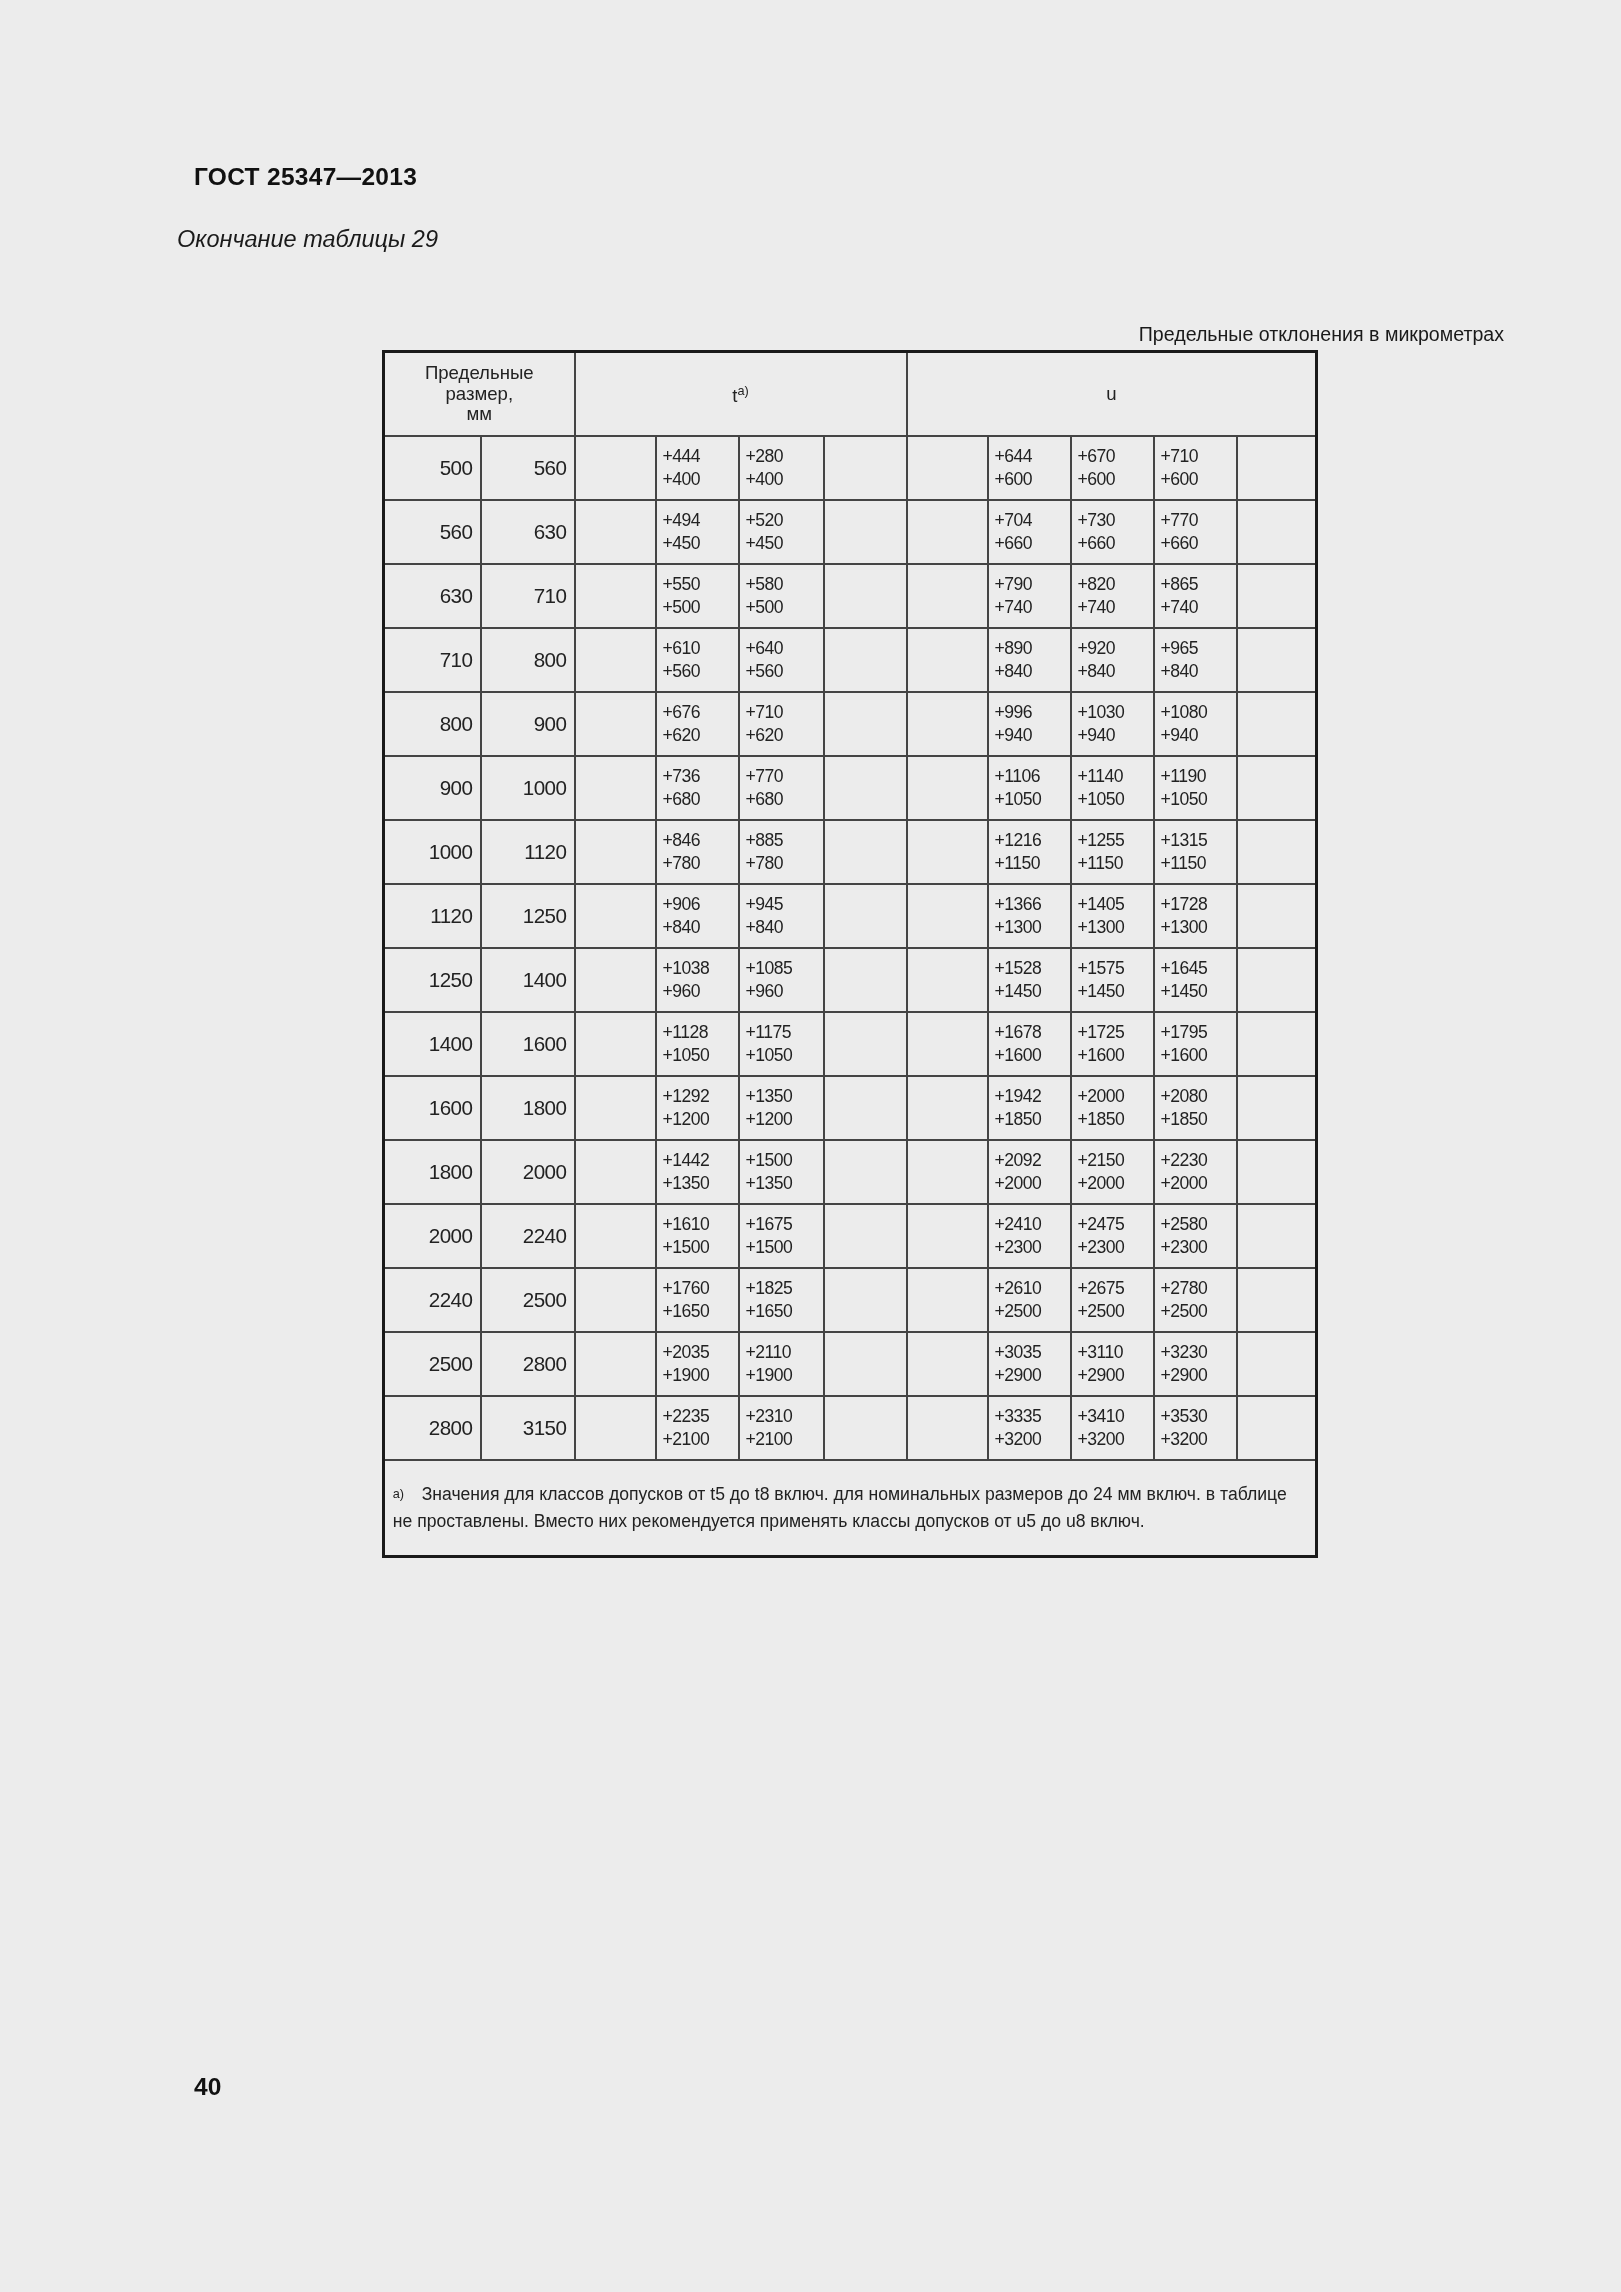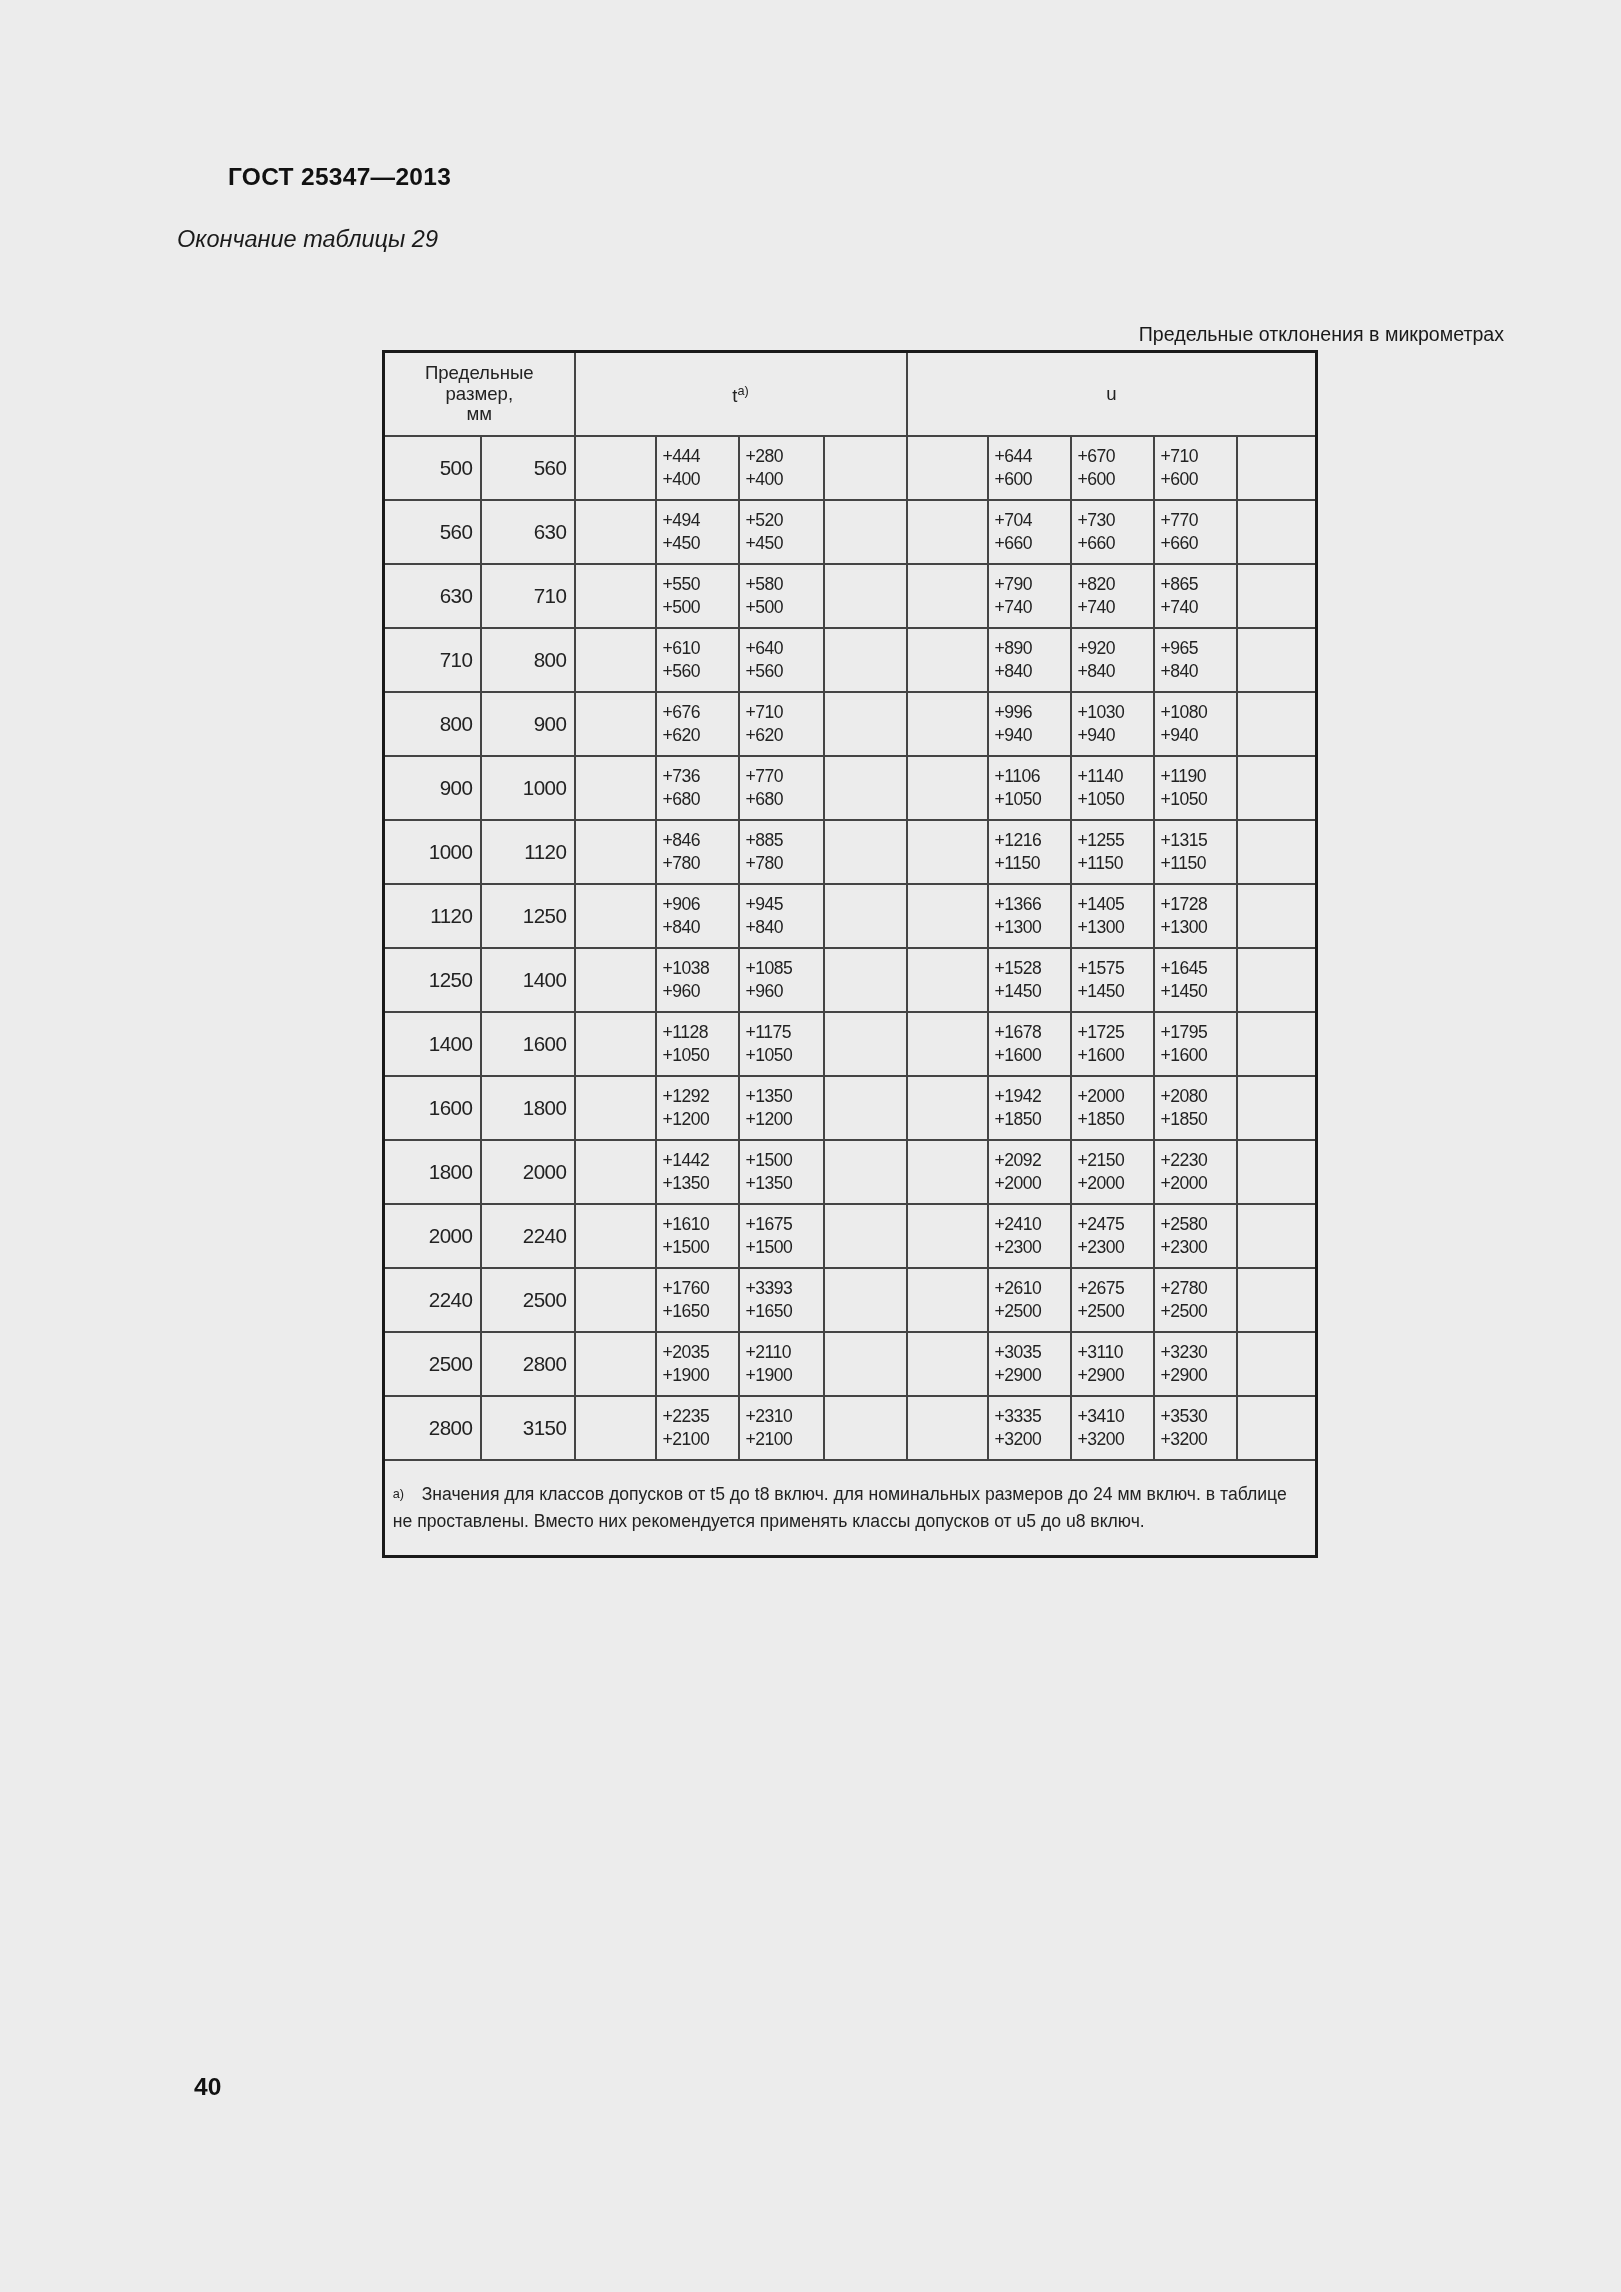--- a/index.html
+++ b/index.html
@@ -1,17 +1,17 @@
 <!DOCTYPE html>
 <html><head>
 <meta charset="utf-8">
 <style>
   html, body { margin:0; padding:0; }
   body { width:1621px; height:2293px; background:#ececec; position:relative; font-family:"Liberation Sans", sans-serif; color:#111; overflow:hidden; }
-  .doc-code { position:absolute; left:194px; top:163px; font-size:24.5px; font-weight:bold; letter-spacing:0.3px;margin-left:34px; }
+  .doc-code { position:absolute; left:194px; top:163px; font-size:24.5px; font-weight:bold; letter-spacing:0.3px; }
   .table-caption { position:absolute; left:177px; top:226px; font-size:23.5px; font-style:italic; color:#1a1a1a; }
   .units-note { position:absolute; right:117px; top:290px; font-size:19.6px; color:#1a1a1a;margin-top:33px; }
   .page-number { position:absolute; left:194px; top:2073px; font-size:24.5px; font-weight:bold; }
 
   .tbl { position:absolute; left:382px; top:350px; width:936px; border-collapse:collapse; table-layout:fixed; border:3.9px solid #1a1a1a; font-family:"Liberation Sans", sans-serif; }
   .tbl td, .tbl th { border:2px solid #444; padding:0; font-weight:normal; color:#222; }
   .tbl .h1 th { height:82px; font-size:18.6px; line-height:20.6px; }
   .tbl .h2 th { height:84px; font-size:18.6px; }
   .tbl .h2 th { border-bottom:4.9px solid #1a1a1a; }
   .tbl .sep-left { border-left:2.9px solid #1a1a1a !important; }
@@ -423,21 +423,21 @@
       </tr>
       <tr>
         <td class="size">2240</td>
         <td class="size">2500</td>
         <td class="val sep-left"></td>
         <td class="val">
           <span>+1760</span>
           <span>+1650</span>
         </td>
         <td class="val">
-          <span>+3393</span>
+          <span>+1825</span>
           <span>+1650</span>
         </td>
         <td class="val"></td>
         <td class="val sep-left"></td>
         <td class="val">
           <span>+2610</span>
           <span>+2500</span>
         </td>
         <td class="val">
           <span>+2675</span>

